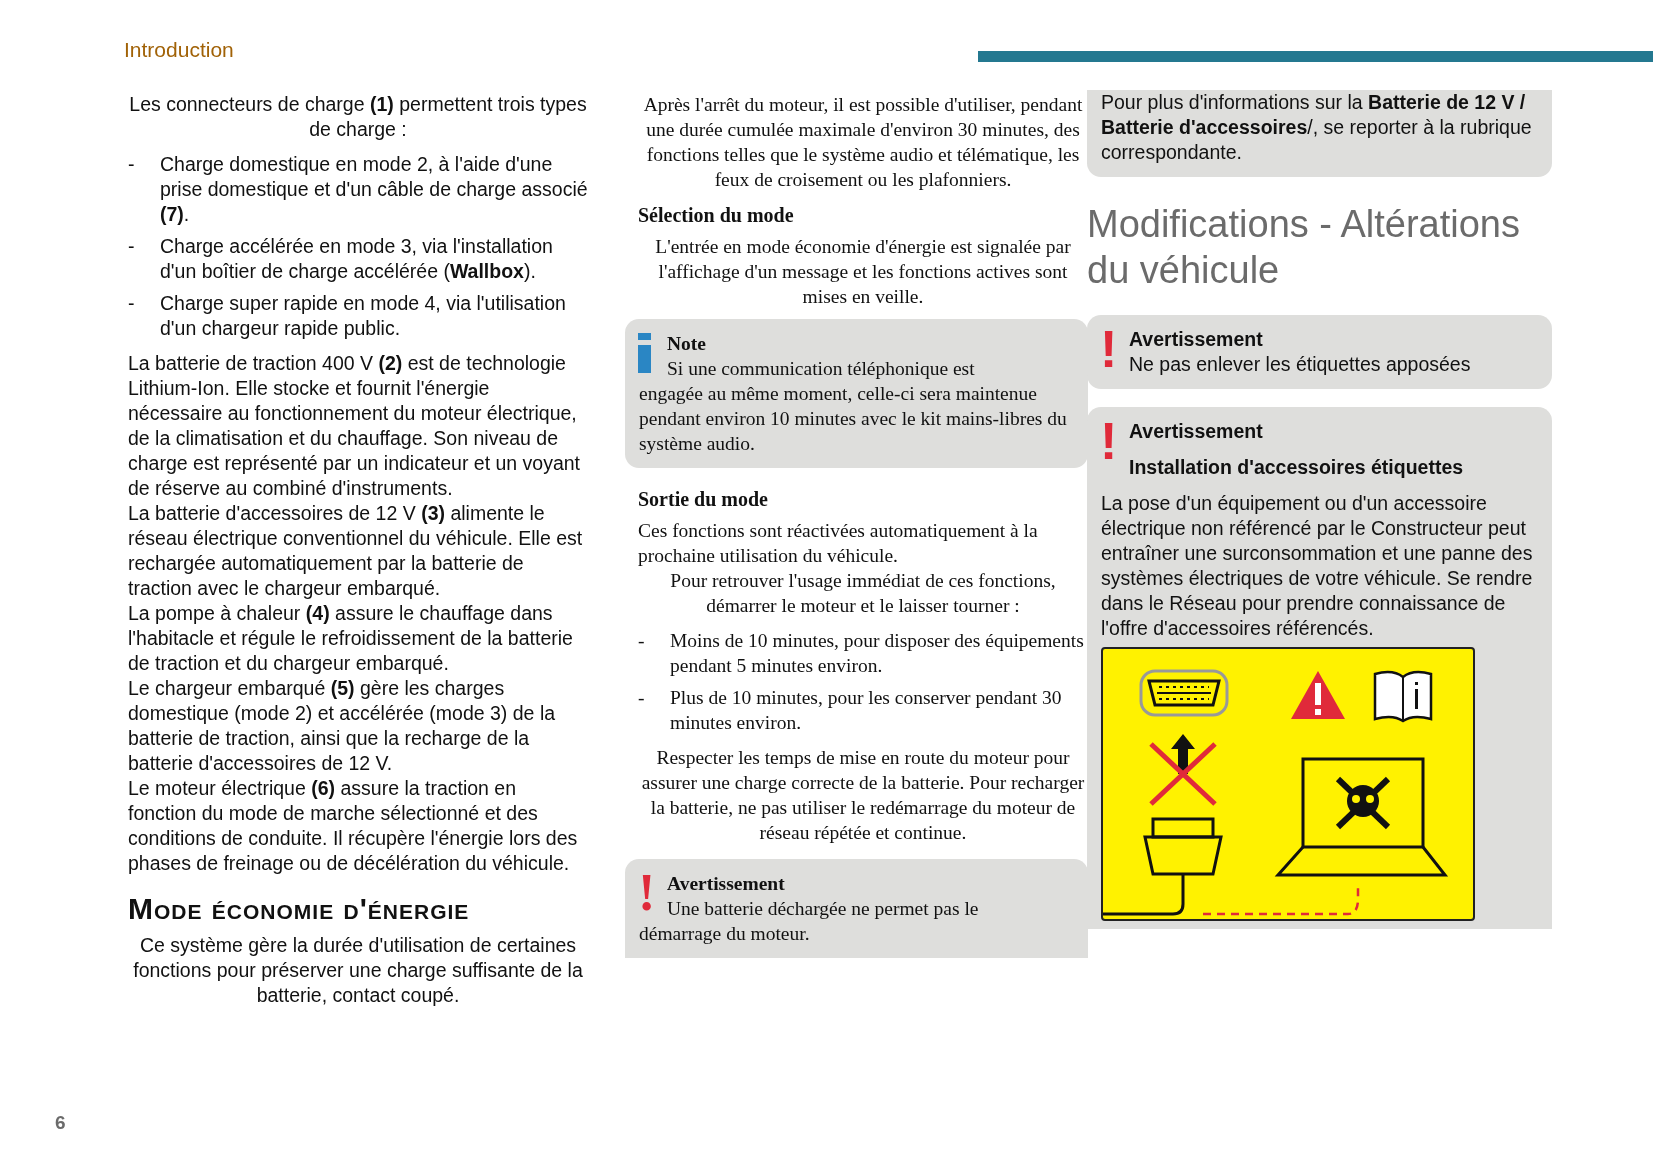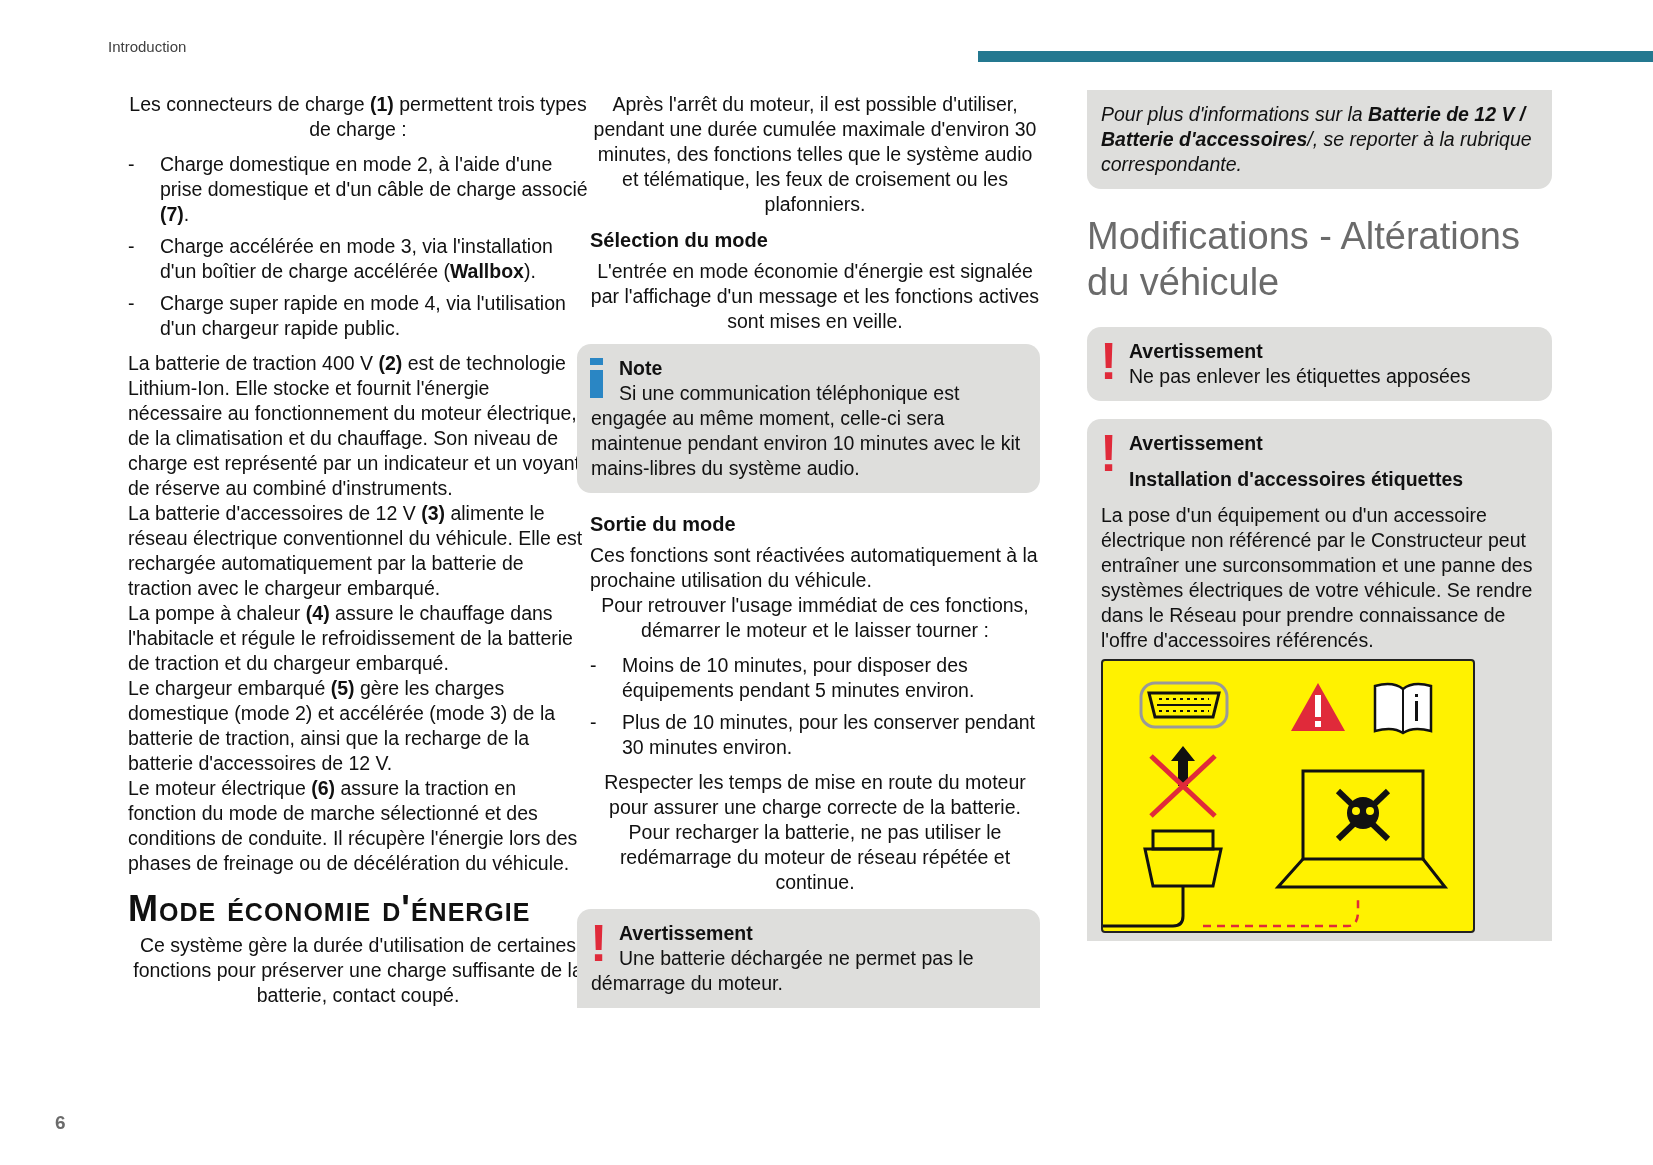--- a/index.html
+++ b/index.html
@@ -1,41 +1,41 @@
 <!DOCTYPE html>
 <html><head>
 <meta charset="utf-8">
 <style>
   html, body { margin:0; padding:0; }
   body { width:1653px; height:1165px; background:#fff; position:relative; overflow:hidden;
          font-family:"Liberation Sans", sans-serif; color:#111; }
-  .header-title { position:absolute; left:108px; top:38px; font-size:15px; color:#404040; }
+  .header-title { position:absolute; left:124px; top:38px; font-size:21px; color:#a16207; }
   .header-bar { position:absolute; left:978px; top:51px; width:675px; height:11px; background:#247890; }
   .col { position:absolute; top:92px; font-size:19.5px; line-height:25px; }
   .c1 { left:128px; width:460px; }
-  .c2 { left:590px; width:450px; }
+  .c2 { left:638px; width:450px;font-family:Liberation Serif, serif; }
   .c3 { left:1100px; width:452px; }
   p { margin:0 0 10px 0;text-align:center; }
   b { font-weight:bold; }
   ul.dash { list-style:none; margin:0 0 10px 0; padding:0; }
   ul.dash li { position:relative; padding-left:32px; margin-bottom:7px; }
   ul.dash li::before { content:"-"; position:absolute; left:0; top:0; }
   h3 { font-size:20px; font-weight:bold; margin:0 0 6px 0; line-height:26px; }
-  h2.sc { font-size:36px; font-weight:900; margin:20px 0 12px 0; letter-spacing:1px; font-variant:small-caps; font-family:"Liberation Sans", sans-serif; }
+  h2.sc { font-size:30px; font-weight:900; margin:20px 0 12px 0; letter-spacing:1px; font-variant:small-caps; font-family:"Liberation Sans", sans-serif; }
   .box { background:#dededc; border-radius:14px; padding:12px 14px 12px 14px; margin:0 0 18px -13px; position:relative; }
   .box .boxhead { font-weight:bold; padding-left:28px; }
   .box .lead { padding-left:28px; }
   .glyph { position:absolute; left:13px; top:14px; width:14px; }
   .ex-glyph { font-size:52px; font-weight:900; color:#e02a3a; line-height:40px; }
   .i-glyph { width:13px; }
   .i-glyph .dot { width:13px; height:7px; background:#2a86c4; }
   .i-glyph .stem { width:13px; height:28px; background:#2a86c4; margin-top:5px; }
   .big-title { font-size:38px; line-height:46px; color:#6b6b6b; margin:24px 0 22px -13px; }
   .page-num { position:absolute; left:55px; top:1112px; font-size:19px; font-weight:bold; color:#6b6b6b; }
-  .topbox { border-radius:0 0 14px 14px; padding-top:12px;font-style:italic; }
+  .topbox { border-radius:0 0 14px 14px; padding-top:0; }
   .illus { background:#fff200; border:2px solid #222; border-radius:4px; width:370px; height:270px; margin-top:6px; position:relative; }
 </style>
 </head>
 <body>
 
 <div class="header-title">Introduction</div>
 <div class="header-bar"></div>
 
 <div class="col c1">
   <p><span>Les connecteurs de charge </span><b>(1)</b><span> permettent trois types de charge :</span></p>

